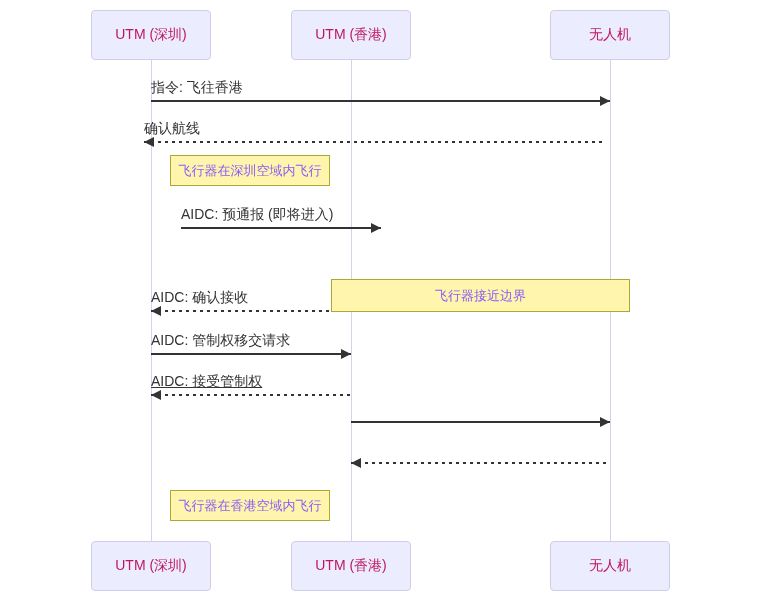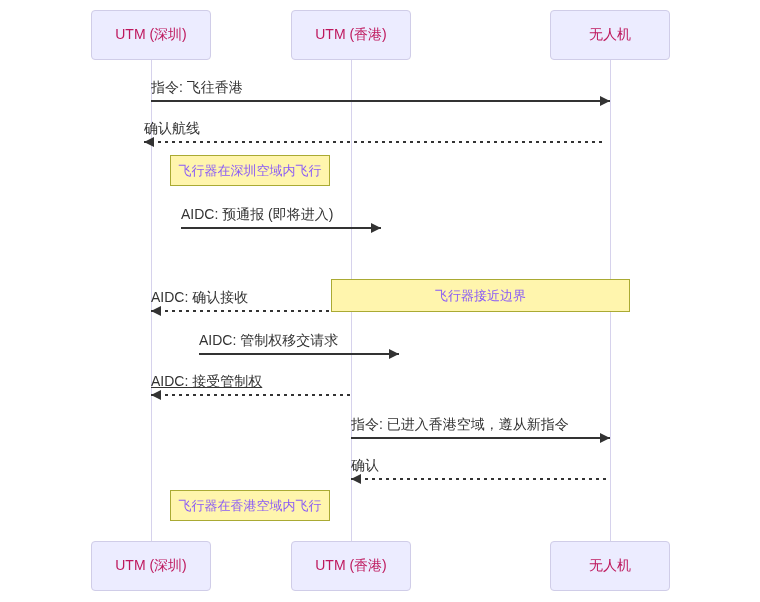--- a/index.html
+++ b/index.html
@@ -76,21 +76,21 @@
     left: 0;
     transform: translateY(-50%);
     border-top: 5px solid transparent;
     border-bottom: 5px solid transparent;
     border-right: 10px solid #333333;
   }
   .m-1 { left: 151px; top: 79px;  width: 459px; }
   .m-2 { left: 144px; top: 120px; width: 459px; }
   .m-3 { left: 151px; top: 206px; width: 200px; padding-left: 30px; }
   .m-4 { left: 151px; top: 247px; width: 200px; margin-top: 42px; }
-  .m-5 { left: 151px; top: 332px; width: 200px; padding-left: 48px; }
+  .m-5 { left: 151px; top: 332px; width: 200px; }
   .m-6 { left: 151px; top: 373px; width: 200px; text-decoration: underline; }
   .m-7 { left: 351px; top: 416px; width: 259px; }
   .m-8 { left: 351px; top: 457px; width: 259px; }
 
   
   .note {
     position: absolute;
     background: #fff5ad;
     border: 1px solid #aaaa33;
     box-sizing: border-box;
@@ -178,28 +178,26 @@
   </div>
 
   <div class="msg m-6">
     <div class="msg-label">AIDC: 接受管制权</div>
     <div class="msg-line dashed">
       <span class="arrowhead left"></span>
     </div>
   </div>
 
   <div class="msg m-7">
-    <div class="msg-label">指令: 已进入香港空域，遵从新指令</div>
     <div class="msg-line solid">
       <span class="arrowhead right"></span>
     </div>
   </div>
 
   <div class="msg m-8">
-    <div class="msg-label">确认</div>
     <div class="msg-line dashed">
       <span class="arrowhead left"></span>
     </div>
   </div>
 
   <div class="note n-3">
     <span>飞行器在香港空域内飞行</span>
   </div>
 
 </div>

